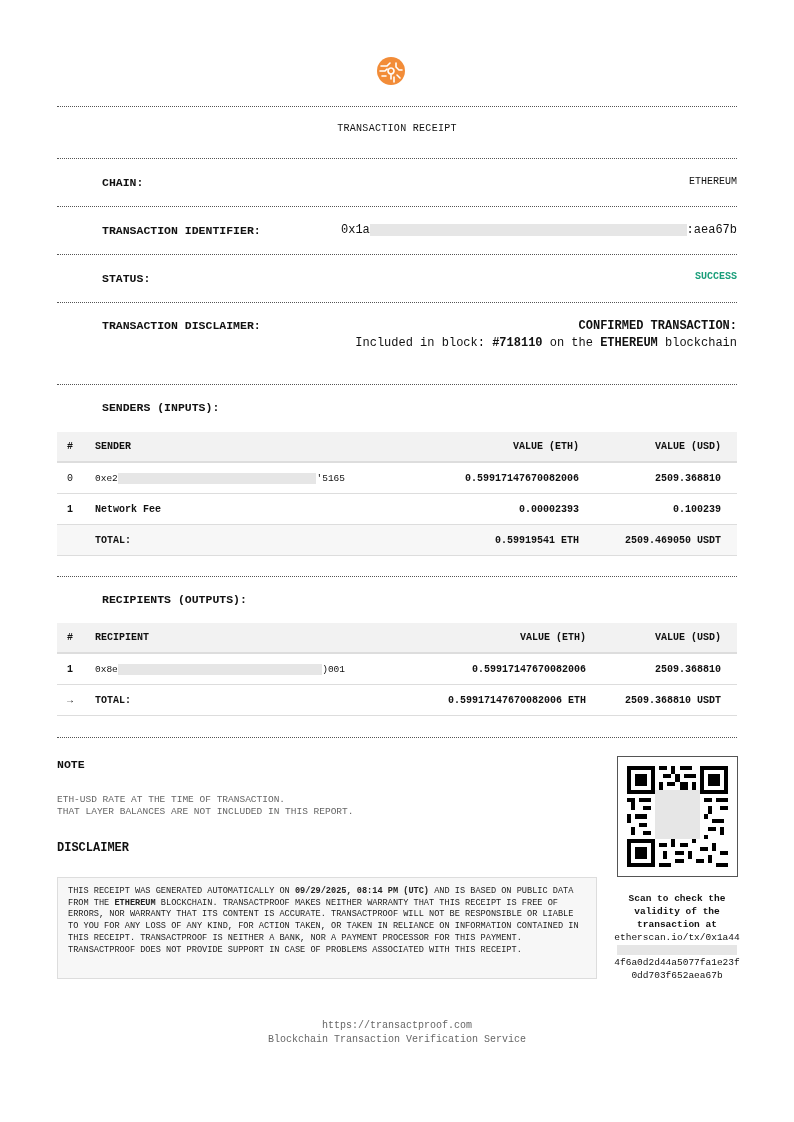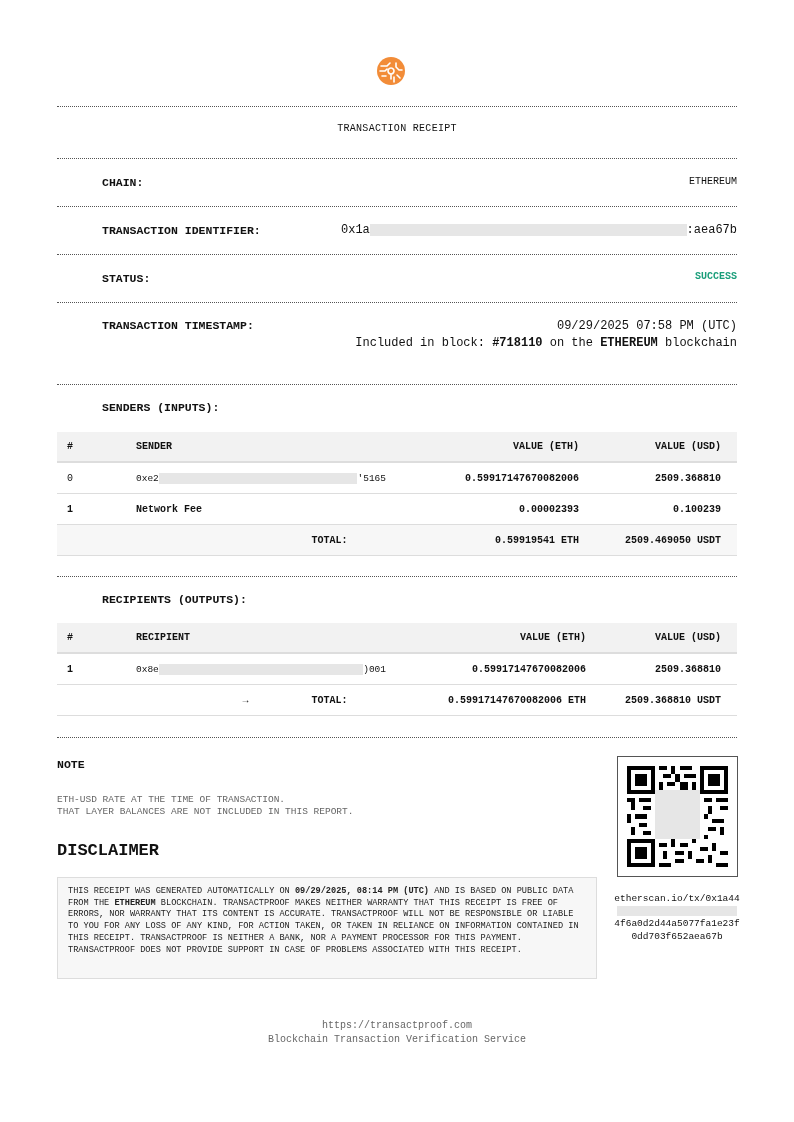--- a/index.html
+++ b/index.html
@@ -31,33 +31,33 @@
 
     .status { color: #1a9e7a; font-weight: bold; font-size: 10px; }
 
     .ts-block { position: absolute; top: 318px; right: 0; text-align: right; font-size: 12px; line-height: 17px; }
     .ts-block b { font-weight: bold; }
 
     
     .tbl { position: absolute; left: 0; width: 680px; font-size: 10px; }
     .tbl .row { position: relative; height: 31px; border-bottom: 1px solid #dddddd; display: flex; align-items: center; font-weight: bold; }
     .tbl .row.head { background: #f2f2f2; border-bottom: 2px solid #dddddd; }
-    .tbl .row.total { background: #f7f7f7; justify-content: center; }
+    .tbl .row.total { background: #f7f7f7; }
     .tbl .row.total.plain { background: #ffffff; }
     .c-idx { width: 38px; padding-left: 10px; }
-    .c-addr { width: 250px; display: flex; align-items: center; font-weight: normal; font-size: 9.5px; margin-left: 41px; }
+    .c-addr { width: 250px; display: flex; align-items: center; font-weight: normal; font-size: 9.5px; }
     .c-addr.bold { font-weight: bold; font-size: 10px; }
     .c-addr .masked { flex: 1; height: 11px; }
     .c-eth { position: absolute; text-align: right; }
     .c-usd { position: absolute; right: 16px; text-align: right; }
 
     
     .note-title { position: absolute; top: 758px; left: 0; font-weight: bold; font-size: 11.5px; }
     .note-body { position: absolute; top: 794px; left: 0; font-size: 9.5px; color: #666666; line-height: 12px; }
-    .disc-title { position: absolute; top: 841px; left: 0; font-weight: bold; font-size: 17px; }
+    .disc-title { position: absolute; top: 841px; left: 0; font-weight: bold; font-size: 12px; }
     .disc-box { position: absolute; top: 877px; left: 0; width: 540px; height: 102px; background: #f7f7f7; border: 1px solid #dddddd; padding: 8px 10px; font-size: 8.6px; line-height: 11.7px; color: #222; }
 
     
     .qr-box { position: absolute; top: 756px; left: 560px; width: 121px; height: 121px; border: 1px solid #555; background: #fff; }
     .qr-box svg { position: absolute; left: 9px; top: 9px; }
     .qr-caption { position: absolute; top: 892px; left: 550px; width: 140px; text-align: center; font-size: 9.5px; line-height: 13px; }
     .qr-caption .cap-b { font-weight: bold; }
     .qr-mask { display: block; margin: 1px auto; width: 120px; height: 10px; background: #e6e6e6; }
 
     
@@ -89,23 +89,23 @@
     <span>0x1a</span>
     <span class="masked"></span>
     <span>:aea67b</span>
   </div>
   <div class="dotted" style="top:254px"></div>
 
   <div class="lbl" style="top:272px">STATUS:</div>
   <div class="val-right status" style="top:271px">SUCCESS</div>
   <div class="dotted" style="top:302px"></div>
 
-  <div class="lbl" style="top:319px">TRANSACTION TIMESTAMP:</div>
+  <div class="lbl" style="top:319px">TRANSACTION DISCLAIMER:</div>
   <div class="ts-block">
-    <div>09/29/2025 07:58 PM (UTC)</div>
+    <div><b>CONFIRMED TRANSACTION:</b></div>
     <div><span>Included in block: </span><b>#718110</b><span> on the </span><b>ETHEREUM</b><span> blockchain</span></div>
   </div>
   <div class="dotted" style="top:384px"></div>
 
   <div class="lbl" style="top:401px">SENDERS (INPUTS):</div>
   <div class="tbl" style="top:432px">
     <div class="row head">
       <span class="c-idx">#</span>
       <span class="c-addr bold">SENDER</span>
       <span class="c-eth" style="right:158px">VALUE (ETH)</span>
@@ -228,20 +228,21 @@
           <rect x="8" y="24" width="3" height="1"></rect>
           <rect x="12" y="23" width="2" height="1"></rect>
           <rect x="17" y="23" width="2" height="1"></rect>
           <rect x="20" y="22" width="1" height="2"></rect>
           <rect x="22" y="24" width="3" height="1"></rect>
       </g>
       <rect x="7" y="6" width="11" height="12" fill="#e6e6e6"></rect>
     </svg>
   </div>
   <div class="qr-caption">
+    <div class="cap-b">Scan to check the validity of the transaction at</div>
     <div>etherscan.io/tx/0x1a44</div>
     <span class="qr-mask"></span>
     <div>4f6a0d2d44a5077fa1e23f</div>
     <div>0dd703f652aea67b</div>
   </div>
 
   <div class="footer">
     <div>https://transactproof.com</div>
     <div>Blockchain Transaction Verification Service</div>
   </div>

